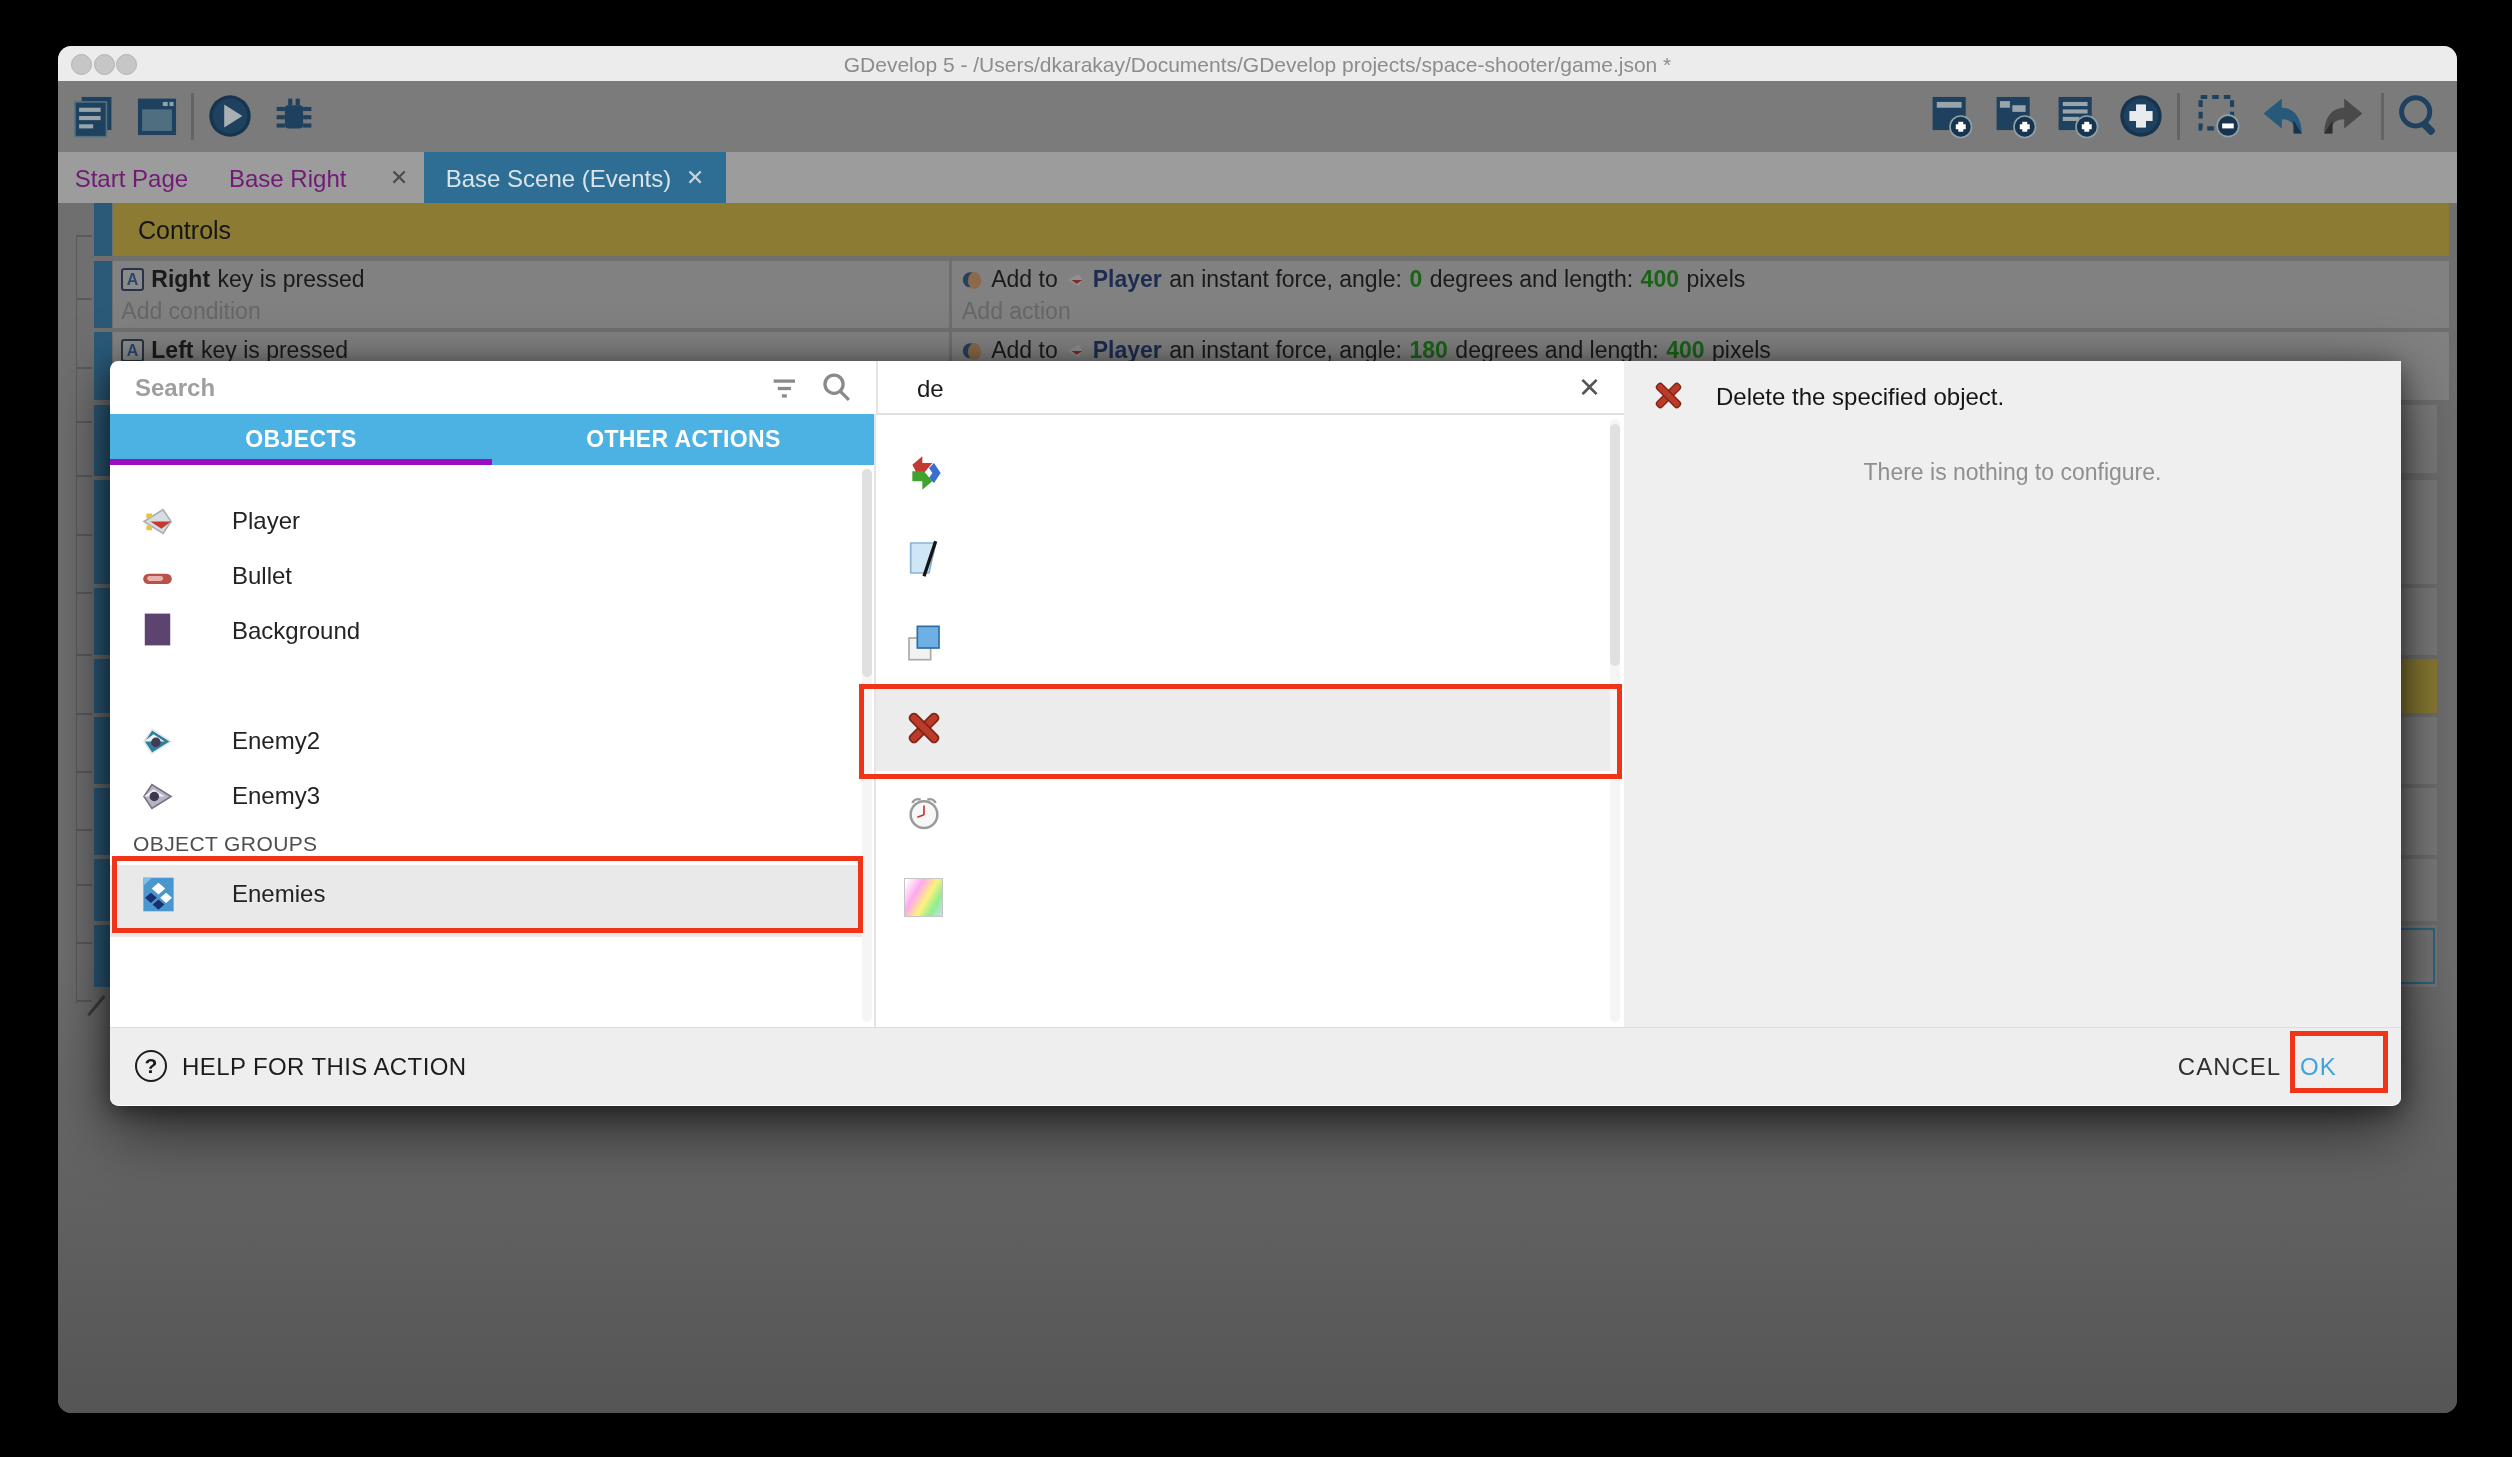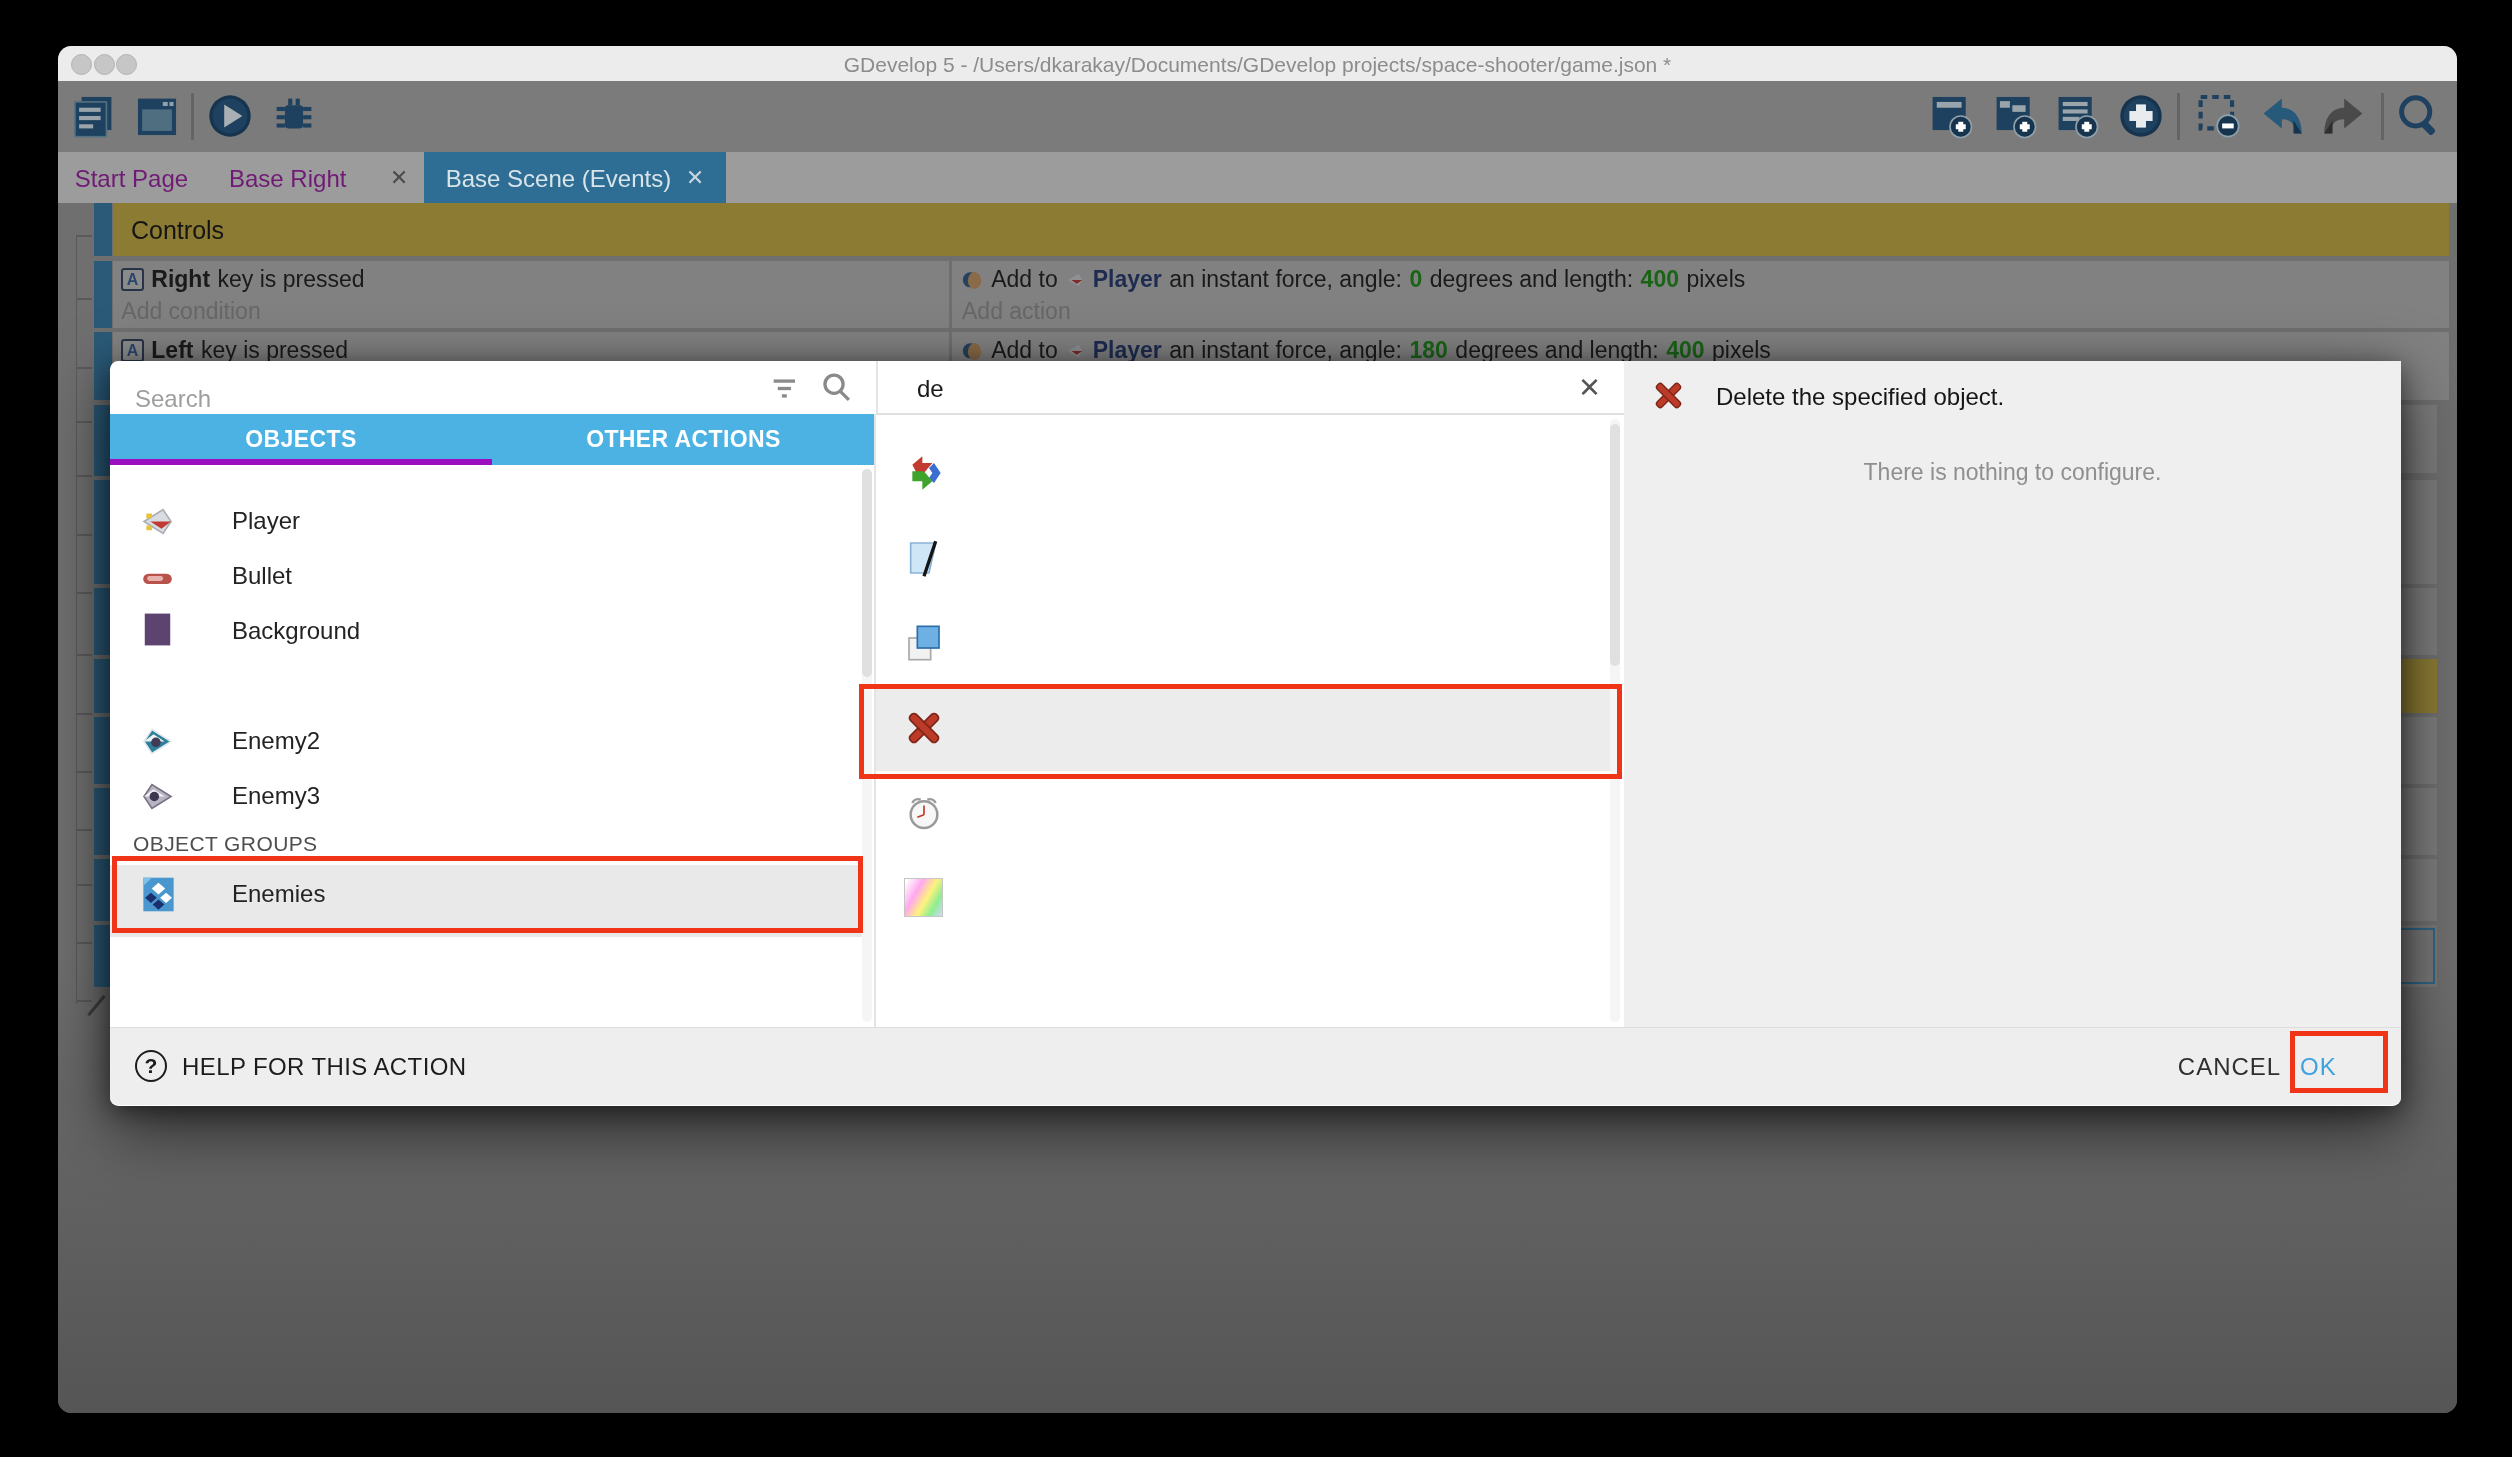--- a/index.html
+++ b/index.html
@@ -207,21 +207,21 @@
       <div class="abs bluebar" style="top:202px;height:71px"></div>
       <div class="abs bluebar" style="top:277px;height:104px"></div>
       <div class="abs bluebar" style="top:385px;height:67px"></div>
       <div class="abs bluebar" style="top:456px;height:54px"></div>
       <div class="abs bluebar" style="top:514px;height:67px"></div>
       <div class="abs bluebar" style="top:585px;height:67px"></div>
       <div class="abs bluebar" style="top:656px;height:62px"></div>
       <div class="abs bluebar" style="top:722px;height:62px"></div>
 
       <div class="abs" style="left:55px;top:0;width:2336px;height:53px;background:#8b7b33">
-        <div class="abs" style="left:18px;top:12.5px;font-size:25px;color:#151515">Controls</div>
+        <div class="abs" style="left:25px;top:12.5px;font-size:25px;color:#151515">Controls</div>
       </div>
 
       <div class="abs cell" style="left:55px;top:58px;width:836px;height:67px">
         <div class="abs evtext" style="left:8.3px;top:5px">
           <span class="keycap">A</span>
           <b>Right</b>
           <span>key is pressed</span>
         </div>
         <div class="abs dimsub" style="left:8.3px;top:37px">Add condition</div>
       </div>
@@ -282,21 +282,21 @@
       <div class="abs sliver" style="top:514px;height:67px"></div>
       <div class="abs sliver" style="top:585px;height:67px"></div>
       <div class="abs sliver" style="top:656px;height:62px"></div>
       <div class="abs sliver" style="top:722px;height:62px;background:#777"></div>
       <div class="abs" style="left:2052px;top:725px;width:325px;height:56px;border:2.5px solid #2e6583;box-sizing:border-box"></div>
       <div class="abs" style="left:2249px;top:793px;width:125px;font-size:22.5px;color:#9b9b9b">dd...</div>
     </div>
 
     <div id="dialog" class="abs">
 
-      <input class="abs search" style="left: 23px; top: 17px; width: 616px; height: 40px;" placeholder="Search">
+      <input class="abs search" style="left: 23px; top: 6px; width: 616px; height: 40px; font-weight: bold;" placeholder="Search">
       <div class="abs" style="left:662px;top:15px">
         <svg width="28" height="25" viewBox="0 0 34 30">
             <rect x="2" y="4" width="26" height="4" fill="#8a8a8a"></rect>
             <rect x="7" y="13" width="16" height="4" fill="#8a8a8a"></rect>
             <rect x="12" y="22" width="6" height="4" fill="#8a8a8a"></rect>
           </svg>
       </div>
       <div class="abs" style="left:710px;top:10px">
         <svg width="33" height="33" viewBox="0 0 40 40">
             <circle cx="17" cy="16" r="11" fill="none" stroke="#8a8a8a" stroke-width="4"></circle>

